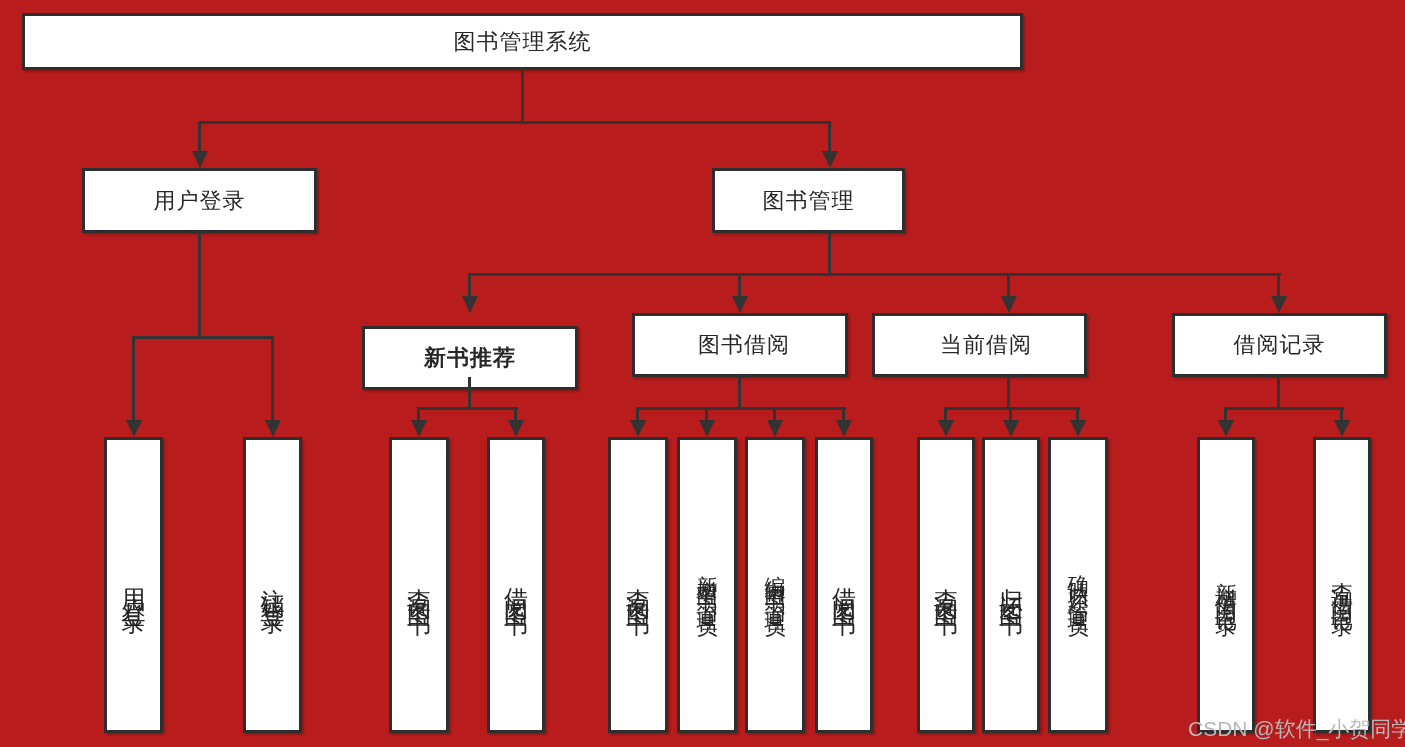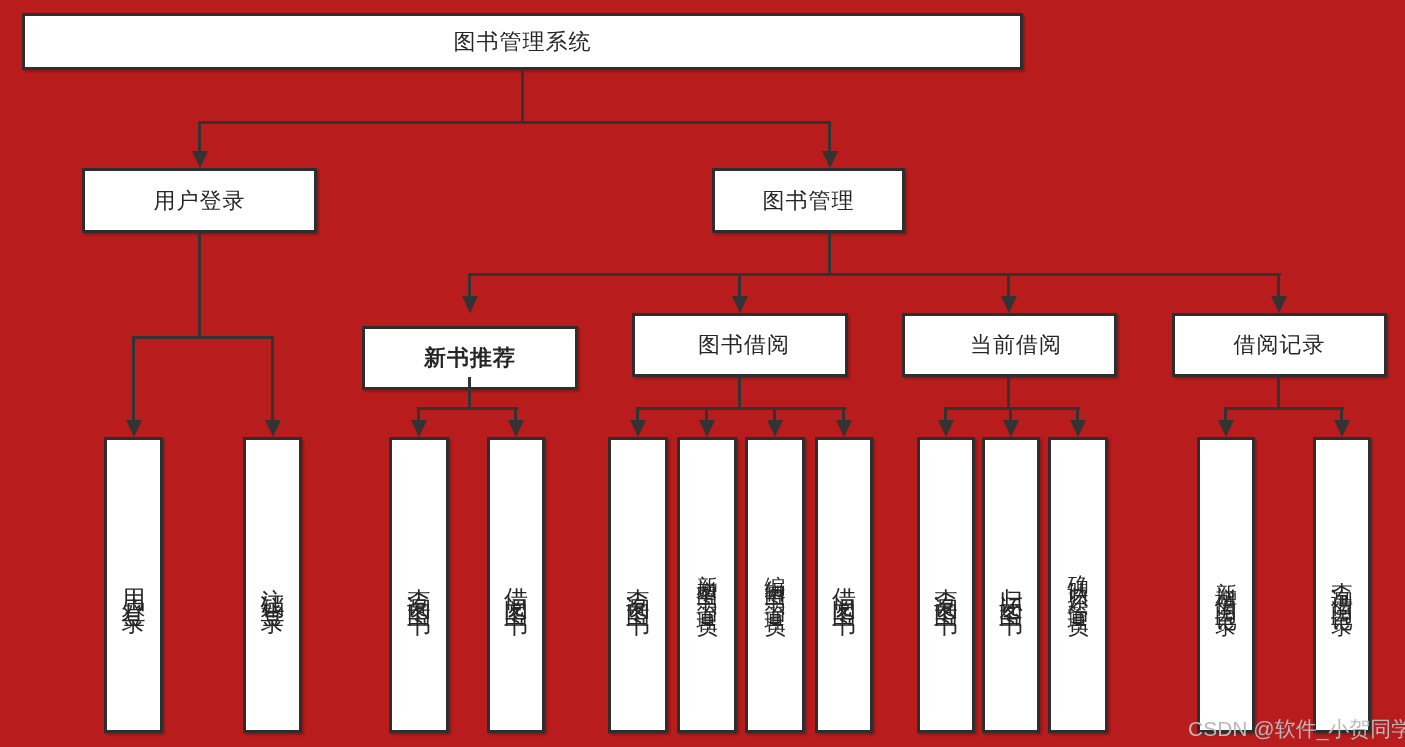--- a/index.html
+++ b/index.html
@@ -63,21 +63,21 @@
   <div class="arr" style="left:462px;top:296px;"></div>
   <div class="lv" style="left:738px;top:273px;height:25px;"></div>
   <div class="arr" style="left:732px;top:296px;"></div>
   <div class="lv" style="left:1007px;top:273px;height:25px;"></div>
   <div class="arr" style="left:1001px;top:296px;"></div>
   <div class="lv" style="left:1277px;top:273px;height:25px;"></div>
   <div class="arr" style="left:1271px;top:296px;"></div>
 
   <div class="box" style="left:362px;top:326px;width:216px;height:64px;font-weight:bold;">新书推荐</div>
   <div class="box" style="left:632px;top:313px;width:216px;height:64px;padding-left:8px;">图书借阅</div>
-  <div class="box" style="left:902px;top:313px;width:215px;height:64px;padding-left:13px;">当前借阅</div>
+  <div class="box" style="left:872px;top:313px;width:215px;height:64px;padding-left:13px;">当前借阅</div>
   <div class="box" style="left:1172px;top:313px;width:215px;height:64px;">借阅记录</div>
 
   <div class="lv" style="left:468px;top:377px;height:30px;"></div>
   <div class="lh" style="left:417px;top:407px;width:101px;"></div>
   <div class="lv" style="left:417px;top:407px;height:16px;"></div>
   <div class="arr" style="left:411px;top:420px;"></div>
   <div class="lv" style="left:514px;top:407px;height:16px;"></div>
   <div class="arr" style="left:508px;top:420px;"></div>
 
   <div class="lv" style="left:738px;top:377px;height:30px;"></div>

